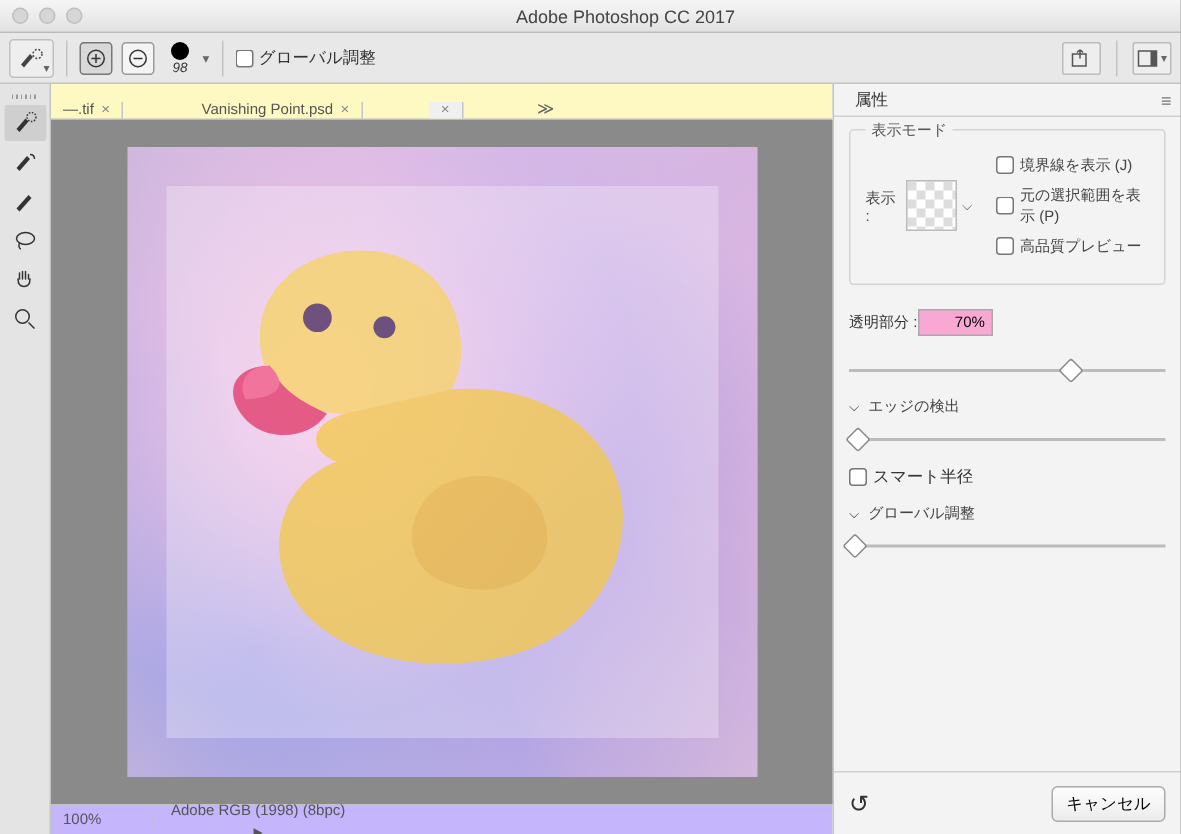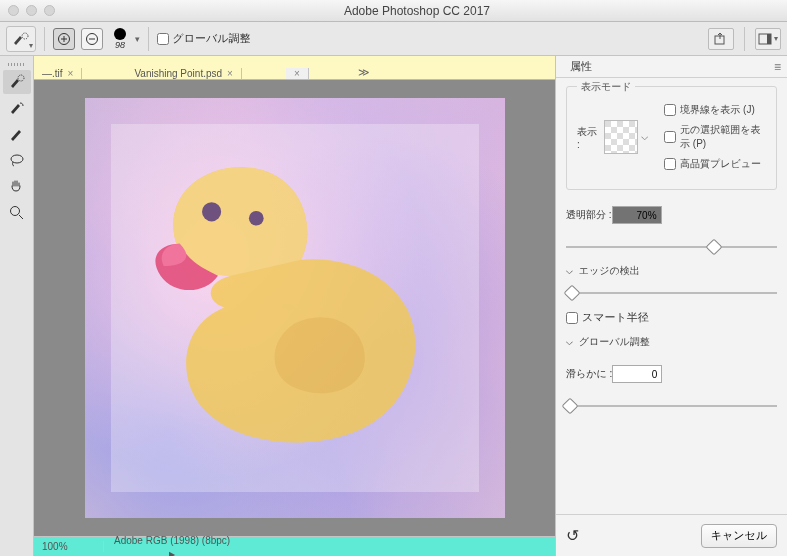--- a/index.html
+++ b/index.html
@@ -43,21 +43,21 @@
   radial-gradient(circle at 30% 40%, rgba(255,200,230,0.9), transparent 55%),
   radial-gradient(circle at 70% 60%, rgba(170,150,230,0.9), transparent 55%),
   radial-gradient(circle at 50% 20%, rgba(200,180,240,0.8), transparent 60%),
   radial-gradient(circle at 20% 80%, rgba(140,150,240,0.8), transparent 50%),
   conic-gradient(from 45deg at 50% 50%, #d8b5e0,#e8c0d8,#c0b0e0,#e0c5d0,#b8aee0,#e5c0d8,#d8b5e0);
 }
 .canvas .veil { position: absolute; inset: 26px; background: rgba(255,255,255,0.28); }
 .duck { position: absolute; left: 12%; top: 12%; width: 76%; height: 76%; }
 .duck svg { width: 100%; height: 100%; }
 
-.statusbar { height: 20px; background: #5eead4; border-top: 1px solid #c4c4c4; display: flex; align-items: center; font-size: 10px; color: #555; }
+.statusbar { height: 20px; background: #c4b5fd; border-top: 1px solid #c4c4c4; display: flex; align-items: center; font-size: 10px; color: #555; }
 .statusbar .zoom { width: 70px; padding-left: 8px; border-right: 1px solid #c4c4c4; }
 .statusbar .info { padding-left: 10px; display: flex; align-items: center; gap: 4px; flex-direction: column; }
 .statusbar .tri { font-size: 8px; }
 
 .panel { width: 232px; background: #f3f3f3; border-left: 1px solid #c4c4c4; display: flex; flex-direction: column; }
 .panel .phead { display: flex; align-items: center; height: 22px; border-bottom: 1px solid #d0d0d0; padding: 0 6px; }
 .phead .ptab { font-size: 11px; padding: 2px 8px; background: #f3f3f3; }
 .phead .menu { margin-left: auto; font-size: 12px; color: #777; }
 .pbody { flex: 1; overflow-y: auto; padding: 8px 10px 4px 10px; position: relative; }
 .pbody::-webkit-scrollbar { width: 14px; }
@@ -66,21 +66,21 @@
 
 .group { border: 1px solid #d4d4d4; border-radius: 3px; padding: 10px 10px 12px 10px; margin-bottom: 10px; position: relative; }
 .group .gtitle { position: absolute; top: -7px; left: 10px; background: #f3f3f3; padding: 0 4px; font-size: 10px; color: #555; }
 .row { display: flex; align-items: center; margin: 6px 0; gap: 6px; }
 .row label { font-size: 10px; color: #444; }
 .swatch { width: 34px; height: 34px; border: 1px solid #bbb; background: 
   repeating-conic-gradient(#fff 0 25%, #ddd 0 50%) 0 0/12px 12px; }
 .swes { display: flex; align-items: center; gap: 3px; }
 .chev { font-size: 9px; color: #666; }
 .valbox { width: 50px; height: 18px; border: 1px solid #aaa; background: #fff; font-size: 10px; text-align: right; padding: 1px 4px; }
-.valbox.sel { background: #737373; }
+.valbox.sel { background: #f9a8d4; }
 .slider { height: 14px; position: relative; margin: 2px 0 4px 0; }
 .slider .track { position: absolute; left: 0; right: 0; top: 6px; height: 2px; background: #bcbcbc; }
 .slider .thumb { position: absolute; top: 1px; width: 12px; height: 12px; background: #fff; border: 1px solid #888; border-radius: 2px; transform: translateX(-50%) rotate(45deg); }
 
 .section { margin: 10px 0 6px 0; }
 .secthead { display: flex; align-items: center; gap: 6px; font-size: 10px; color: #444; margin-bottom: 8px; }
 .secthead .caret { font-size: 9px; }
 .field { display: flex; align-items: center; justify-content: flex-start; margin: 16px 0; }
 .field label { font-size: 10px; }
 
@@ -293,24 +293,20 @@
             <input type="checkbox" style="">
             <span>スマート半径</span>
           </label>
       </div>
 
       <div class="section">
         <div class="secthead">
             <span class="caret">⌵</span>
             <span>グローバル調整</span>
           </div>
-        <div class="field">
-          <label>滑らかに :</label>
-          <input class="valbox" value="0" style="">
-        </div>
         <div class="slider">
             <div class="track"></div>
             <div class="thumb" style="left:2%"></div>
           </div>
       </div>
 
     </div>
     <div class="pfoot">
       <div class="reset">↺</div>
       <button class="btn">キャンセル</button>

